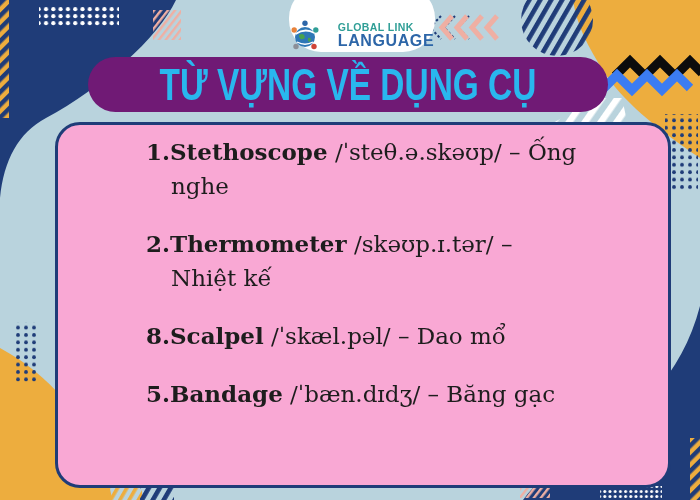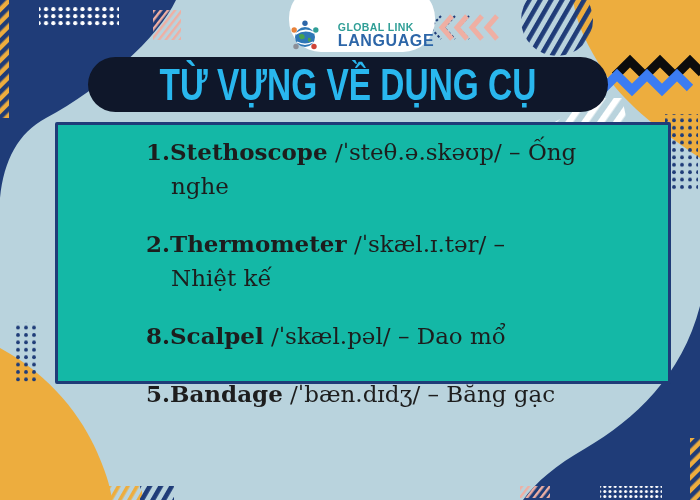--- a/index.html
+++ b/index.html
@@ -9,28 +9,28 @@
 
   
   .logo-pill{position:absolute;left:289px;top:-14px;width:146px;height:66px;background:#fff;
     border-radius:32px;display:flex;align-items:flex-end;justify-content:center;z-index:3;}
   .logo-inner{display:flex;align-items:center;gap:18px;margin-bottom:0;}
   .logo-text{display:flex;flex-direction:column;line-height:1.05;}
   .logo-line1{font-size:10.5px;font-weight:bold;letter-spacing:.4px;color:var(--logo-teal,#2f9e96);}
   .logo-line2{font-size:16px;font-weight:bold;letter-spacing:.6px;color:var(--logo-blue,#2d66a8);}
 
   
-  .title-banner{position:absolute;left:88px;top:57px;width:520px;height:55px;background:#0f172a;
+  .title-banner{position:absolute;left:88px;top:57px;width:520px;height:55px;background:#701a75;
     border-radius:28px;display:flex;align-items:center;justify-content:center;z-index:3;}
   .title-text{font-size:44px;font-weight:bold;color:var(--cyan,#29b7ee);transform:scaleX(.76);
     white-space:nowrap;letter-spacing:0px;}
 
   
-  .vocab-card{position:absolute;left:55px;top:122px;width:616px;height:262px;box-sizing:border-box;
-    background:#14b8a6;border:3px solid var(--navy,#1f3c78);border-radius:2px;z-index:2;
+  .vocab-card{position:absolute;left:55px;top:122px;width:616px;height:366px;box-sizing:border-box;
+    background:#f9a8d4;border:3px solid var(--navy,#1f3c78);border-radius:25px;z-index:2;
     padding:10px 18px 0 88px;}
   .vocab-item{font-family:"DejaVu Serif","Liberation Serif",serif;font-size:23px;line-height:34px;
     color:#1d1d1d;margin:0 0 24px 0;}
   .vocab-item .row1{display:block;white-space:nowrap;}
   .vocab-item .row2{display:block;white-space:nowrap;margin-left:25px;}
   .vocab-item b{font-weight:bold;}
 </style>
 </head>
 <body>
 
@@ -127,21 +127,21 @@
   <div class="title-banner">
     <div class="title-text">TỪ VỰNG VỀ DỤNG CỤ</div>
   </div>
 
   <div class="vocab-card">
     <p class="vocab-item">
       <span class="row1"><b>1.Stethoscope</b><span> /ˈsteθ.ə.skəʊp/ – Ống</span></span>
       <span class="row2">nghe</span>
     </p>
     <p class="vocab-item">
-      <span class="row1"><b>2.Thermometer</b><span> /ˈskæl.ɪ.tər/ –</span></span>
+      <span class="row1"><b>2.Thermometer</b><span> /skəʊp.ɪ.tər/ –</span></span>
       <span class="row2">Nhiệt kế</span>
     </p>
     <p class="vocab-item">
       <span class="row1"><b>8.Scalpel</b><span> /ˈskæl.pəl/ – Dao mổ</span></span>
       <span class="row2"></span>
     </p>
     <p class="vocab-item">
       <span class="row1"><b>5.Bandage</b><span> /ˈbæn.dɪdʒ/ – Băng gạc</span></span>
       <span class="row2"></span>
     </p>

